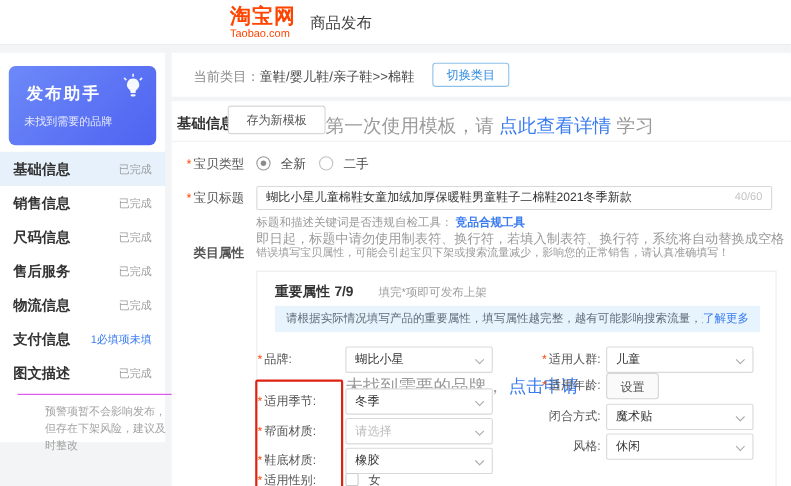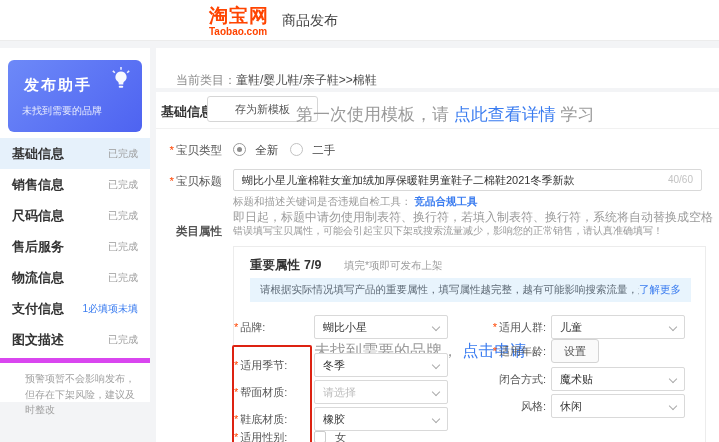--- a/index.html
+++ b/index.html
@@ -4,50 +4,50 @@
 <style>
   *{margin:0;padding:0;box-sizing:border-box}
   html,body{width:719px;height:442px}
   body{font-family:"Liberation Sans","DejaVu Sans",sans-serif;background:#f3f4f6;overflow:hidden;position:relative}
   #app{position:relative;width:719px;height:442px}
 
   
   .header{position:absolute;top:0;left:0;width:719px;height:41px;background:#fff;border-bottom:1px solid #ececec}
   .logo{position:absolute;left:209px;top:6px;color:#ff4400;cursor:pointer}
   .logo-main{font-size:19px;font-weight:bold;line-height:20px;letter-spacing:1px}
-  .logo-sub{font-size:10px;font-weight:bold;line-height:11px}
+  .logo-sub{font-size:10px;font-weight:normal;line-height:11px}
   .page-title{position:absolute;left:282px;top:12px;font-size:14px;color:#3f3f3f}
 
   
   .sidebar{position:absolute;left:0;top:48px;width:150px;height:354px;background:#fff}
   .assistant{position:absolute;left:8px;top:12px;width:134px;height:72px;border-radius:6px;
              background:linear-gradient(135deg,#6d89f8,#4e63f1);color:#fff;cursor:pointer}
   .assistant-title{position:absolute;left:16px;top:16px;font-size:15px;font-weight:bold;letter-spacing:2px}
   .assistant-sub{position:absolute;left:14px;top:44px;font-size:10px;color:rgba(255,255,255,.85)}
   .bulb{position:absolute;right:8px;top:6px;width:26px;height:26px}
   .menu{position:absolute;left:0;top:90px;width:150px}
   .menu-item{height:31px;display:flex;align-items:center;justify-content:space-between;padding:0 12px;cursor:pointer}
   .menu-item.active{background:#e6f1fb}
   .mi-lbl{font-size:13px;font-weight:bold;color:#333}
   .mi-st{font-size:10px;color:#9c9c9c}
   .mi-st.blue{color:#3a7cf0}
-  .side-note{position:absolute;left:0;top:310px;width:150px;border-top:5px solid #d946ef;
+  .side-note{position:absolute;left:16px;top:310px;width:150px;border-top:1px solid #d946ef;
              padding:8px 12px 0 25px;font-size:10px;line-height:1.55;color:#a2a2a2}
 
   
   .cat-bar{position:absolute;left:156px;top:48px;width:563px;height:40px;background:#fff}
-  .cat-text{position:absolute;left:20px;top:24px;font-size:12px;color:#8a8a8a}
+  .cat-text{position:absolute;left:20px;top:14px;font-size:12px;color:#8a8a8a}
   .cat-value{color:#4a4a4a}
   .btn-switch{position:absolute;left:237px;top:9px;height:22px;padding:0 12px;border:1px solid #8fc1ea;
               background:#fff;color:#2f8ce0;font-size:11px;border-radius:3px;cursor:pointer}
 
   
   .main{position:absolute;left:156px;top:92px;width:563px;height:350px;background:#fff;overflow:hidden}
   .sec-title{position:absolute;left:5px;top:11px;font-size:13px;font-weight:bold;color:#333}
-  .btn-template{position:absolute;left:51px;top:4px;height:26px;padding:0 27px;border:1px solid #d6d6d6;
+  .btn-template{position:absolute;left:51px;top:4px;height:26px;padding:0 16px;border:1px solid #d6d6d6;
                 background:#fff;color:#555;font-size:11px;border-radius:3px;cursor:pointer}
   .tpl-tip{position:absolute;left:140px;top:11px;font-size:17px;color:#9a9a9a}
   .link{color:#3a7cf0;cursor:pointer;text-decoration:none}
   .link.bold{font-weight:bold}
   .hdr-divider{position:absolute;left:0;top:36px;width:563px;height:1px;background:#f1f1f1}
 
   .flabel{position:absolute;left:0;width:66px;text-align:right;font-size:11.5px;color:#555;line-height:24px}
   .req::before{content:"*";color:#ff4400;margin-right:2px}
 
   .type-row{position:absolute;left:0;top:46px;width:563px;height:24px}
@@ -153,20 +153,21 @@
         <span class="mi-st">已完成</span>
       </div>
     </div>
     <div class="side-note">预警项暂不会影响发布，但存在下架风险，建议及时整改</div>
   </div>
 
   <div class="cat-bar">
     <div class="cat-text">
       <span>当前类目：</span><span class="cat-value">童鞋/婴儿鞋/亲子鞋&gt;&gt;棉鞋</span>
     </div>
+    <button class="btn-switch">切换类目</button>
   </div>
 
   <div class="main">
     <div class="sec-title">基础信息</div>
     <button class="btn-template">存为新模板</button>
     <div class="tpl-tip">
       <span>第一次使用模板，请</span>
       <span class="link">点此查看详情</span>
       <span>学习</span>
     </div>

